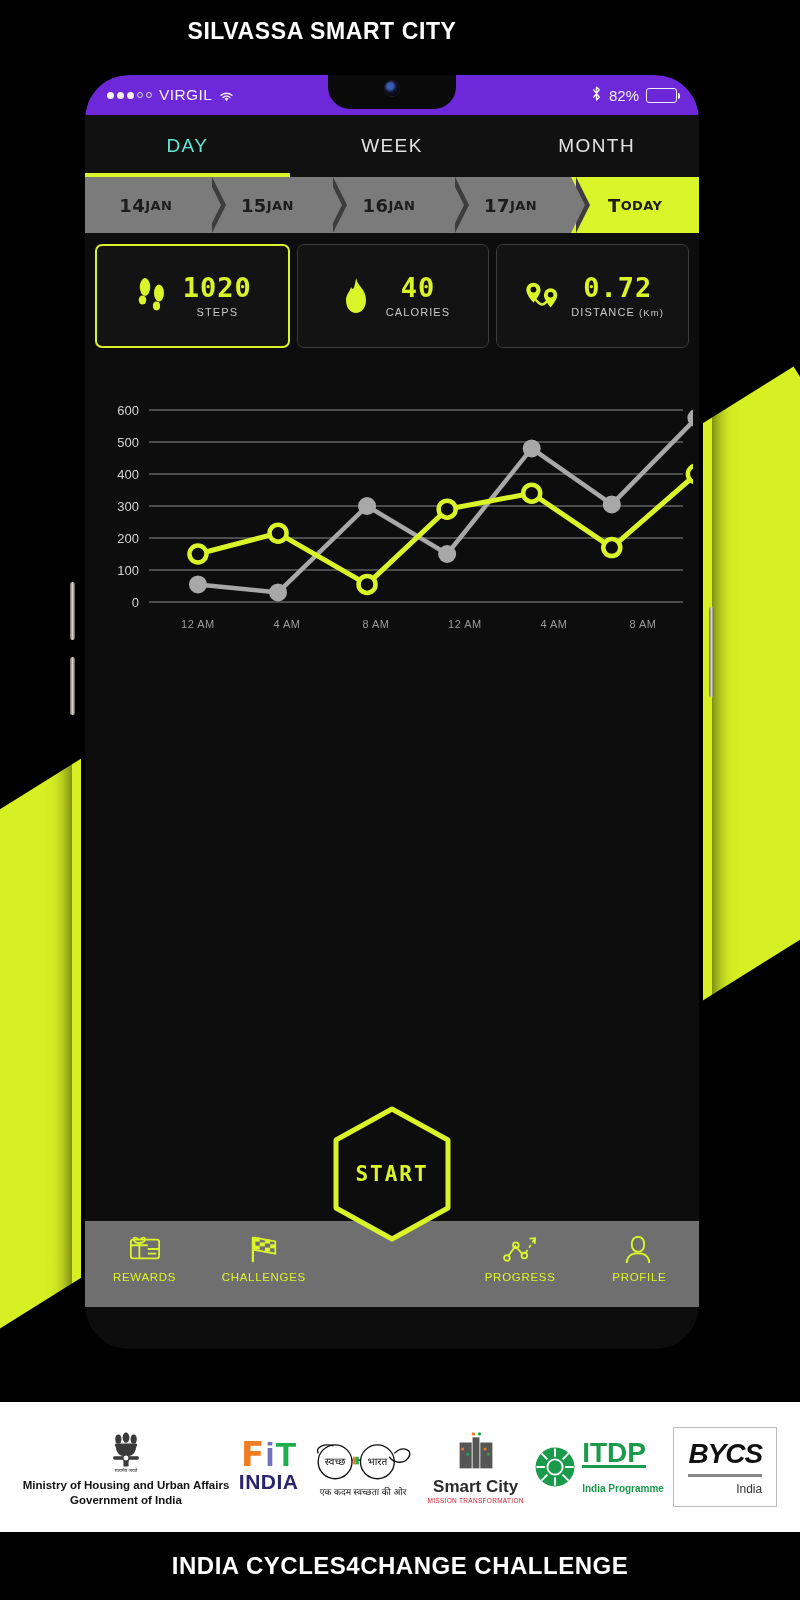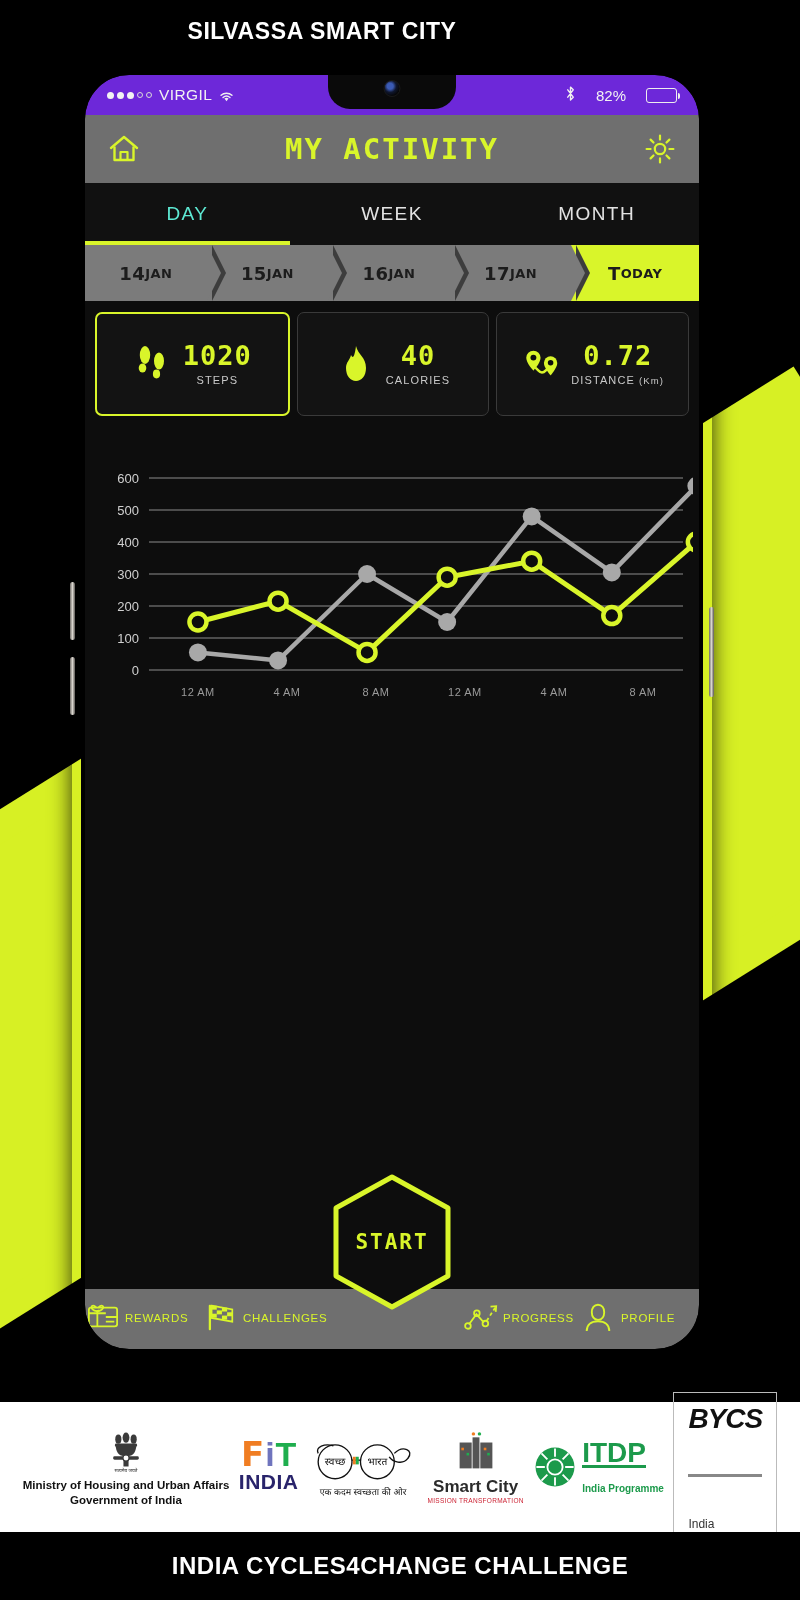--- a/index.html
+++ b/index.html
@@ -62,21 +62,21 @@
     position: relative; height: 40px; background: #6d28d9;
     display: flex; align-items: center; padding: 0 22px; color: #f2f2f2;
     font-size: 15px;
   }
   .sb-left { display: flex; align-items: center; gap: 7px; }
   .dots { display: flex; gap: 3px; align-items: center; }
   .dot { width: 7px; height: 7px; border-radius: 50%; background: #f2f2f2; }
   .dot.hollow { background: transparent; border: 1.3px solid #d8d8d8; width: 6px; height: 6px; }
   .carrier { font-size: 15.5px; letter-spacing: .4px; }
   .wifi { width: 15px; height: 12px; position: relative; }
-  .sb-right { margin-left: auto; display: flex; align-items: center; gap: 20px; }
+  .sb-right { margin-left: auto; display: flex; align-items: center; gap: 7px; }
   .battery {
     width: 31px; height: 15px; border: 1.6px solid #eee; border-radius: 3px;
     position: relative; padding: 1.5px;
   }
   .battery:after {
     content:''; position: absolute; right: -4px; top: 4px; width: 2.5px; height: 6px;
     background: #eee; border-radius: 0 2px 2px 0;
   }
   .battery .fill { height: 100%; background: #fff; border-radius: 1px; }
 
@@ -180,21 +180,21 @@
     color: #d9f52a; font-size: 21px; font-weight: bold; letter-spacing: 2px;
     font-family: "DejaVu Sans Mono", monospace; white-space: nowrap;
   }
 
   
   .bottomnav {
     position: absolute; left: 0; right: 0; bottom: 0; height: 86px;
     background: #6f6f6f; display: flex; align-items: flex-start; padding-top: 12px;
   }
   .navitem {
-    flex: 1; display: flex; flex-direction: row; align-items: center; gap: 4px;
+    flex: 1; display: flex; flex-direction: column; align-items: center; gap: 4px;
     color: #d9f52a; font-size: 11.5px; letter-spacing: .7px;
   }
   .navitem.spacer { flex: 1.15; visibility: hidden; }
   .navitem .nico { width: 36px; height: 34px; }
 
   
   .logos {
     position: absolute; left: 0; bottom: 68px; width: 800px; height: 130px;
     background: #fff; display: flex; align-items: center; justify-content: space-around;
     padding: 0 18px;
@@ -207,21 +207,21 @@
   .lg-fit .i { color: #6f74bd; font-size: 34px; font-weight: bold; line-height: .85; }
   .lg-fit .t { color: #1fae4e; font-size: 34px; font-weight: bold; line-height: .85; }
   .lg-fit .india { color: #29246b; font-size: 21px; font-weight: bold; letter-spacing: .5px; margin-top: 1px; }
   .lg-sc .sc-name { font-size: 17px; font-weight: bold; color: #2b2b2b; margin-top: 3px; }
   .lg-sc .sc-sub { font-size: 6.5px; color: #c23; letter-spacing: .3px; }
   .lg-itdp { flex-direction: row; gap: 5px; align-items: center; }
   .lg-itdp .itdp-txt { display: flex; flex-direction: column; align-items: flex-start; text-align: center; }
   .lg-itdp .itdp-main { color: #1c9a4b; font-size: 28px; font-weight: bold; line-height: .9;
       border-bottom: 3px solid #1c9a4b; font-family: "Liberation Sans", sans-serif; }
   .lg-itdp .itdp-sub { color: #1c9a4b; font-size: 10px; font-weight: bold; margin-top: 15px; }
-  .lg-bycs { border: 1px solid #bbb; padding: 10px 14px; align-items: flex-start; gap: 35px; }
+  .lg-bycs { border: 1px solid #bbb; padding: 10px 14px; align-items: flex-end; }
   .lg-bycs .bycs { font-size: 28px; font-weight: bold; font-style: italic; color: #111; letter-spacing: -1px; }
   .lg-bycs .bline { width: 100%; height: 3px; background: #888; margin: 4px 0 5px; }
   .lg-bycs .bsub { font-size: 12px; color: #333; }
   .lg-sb .sb-hi { font-size: 9px; color: #111; }
 
   
   .bottom-banner {
     position: absolute; left: 0; bottom: 0; width: 800px; height: 68px;
     background: #000; color: #fff; display: flex; align-items: center; justify-content: center;
     font-size: 24px; font-weight: bold; letter-spacing: .5px;
@@ -280,40 +280,20 @@
                 <path d="M3 5 L9 13 L6 16 L6 2 L9 5 L3 13" stroke="#f0f0f0" stroke-width="1.5" fill="none" stroke-linejoin="round" stroke-linecap="round"></path>
               </svg>
             </span>
             <span>82%</span>
             <span class="battery">
               <span class="fill" style="width:82%"></span>
             </span>
           </div>
         </div>
 
-        <div class="app-header">
-          <span class="hdr-icon">
-            <svg viewBox="0 0 34 34" width="34" height="34">
-              <path d="M4 16 L17 5 L30 16" stroke="#d9f52a" stroke-width="2.4" fill="none" stroke-linecap="round" stroke-linejoin="round"></path>
-              <path d="M7.5 14.5 V28 H26.5 V14.5" stroke="#d9f52a" stroke-width="2.4" fill="none" stroke-linejoin="round"></path>
-              <path d="M13.5 28 V20 H20.5 V28" stroke="#d9f52a" stroke-width="2.2" fill="none" stroke-linejoin="round"></path>
-            </svg>
-          </span>
-          <div class="app-title">MY ACTIVITY</div>
-          <span class="hdr-icon">
-            <svg viewBox="0 0 34 34" width="34" height="34">
-              <g stroke="#d9f52a" stroke-width="2.2" fill="none">
-                <circle cx="17" cy="17" r="5.2"></circle>
-                <path d="M17 3.6 v4 M17 26.4 v4 M3.6 17 h4 M26.4 17 h4
-                         M7.6 7.6 l2.9 2.9 M23.5 23.5 l2.9 2.9
-                         M26.4 7.6 l-2.9 2.9 M10.5 23.5 l-2.9 2.9" stroke-linecap="round"></path>
-              </g>
-            </svg>
-          </span>
-        </div>
 
         <div class="tabs">
           <div class="tab active">
             <span>DAY</span>
           </div>
           <div class="tab">
             <span>WEEK</span>
           </div>
           <div class="tab">
             <span>MONTH</span>

